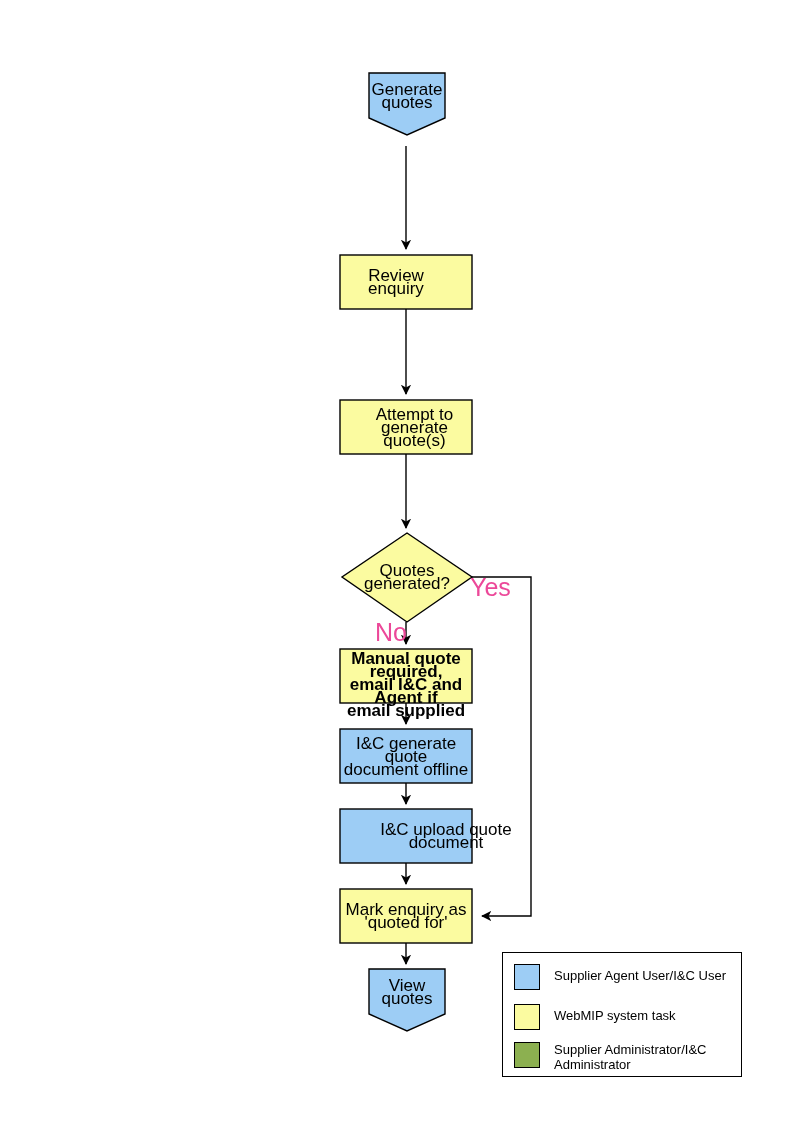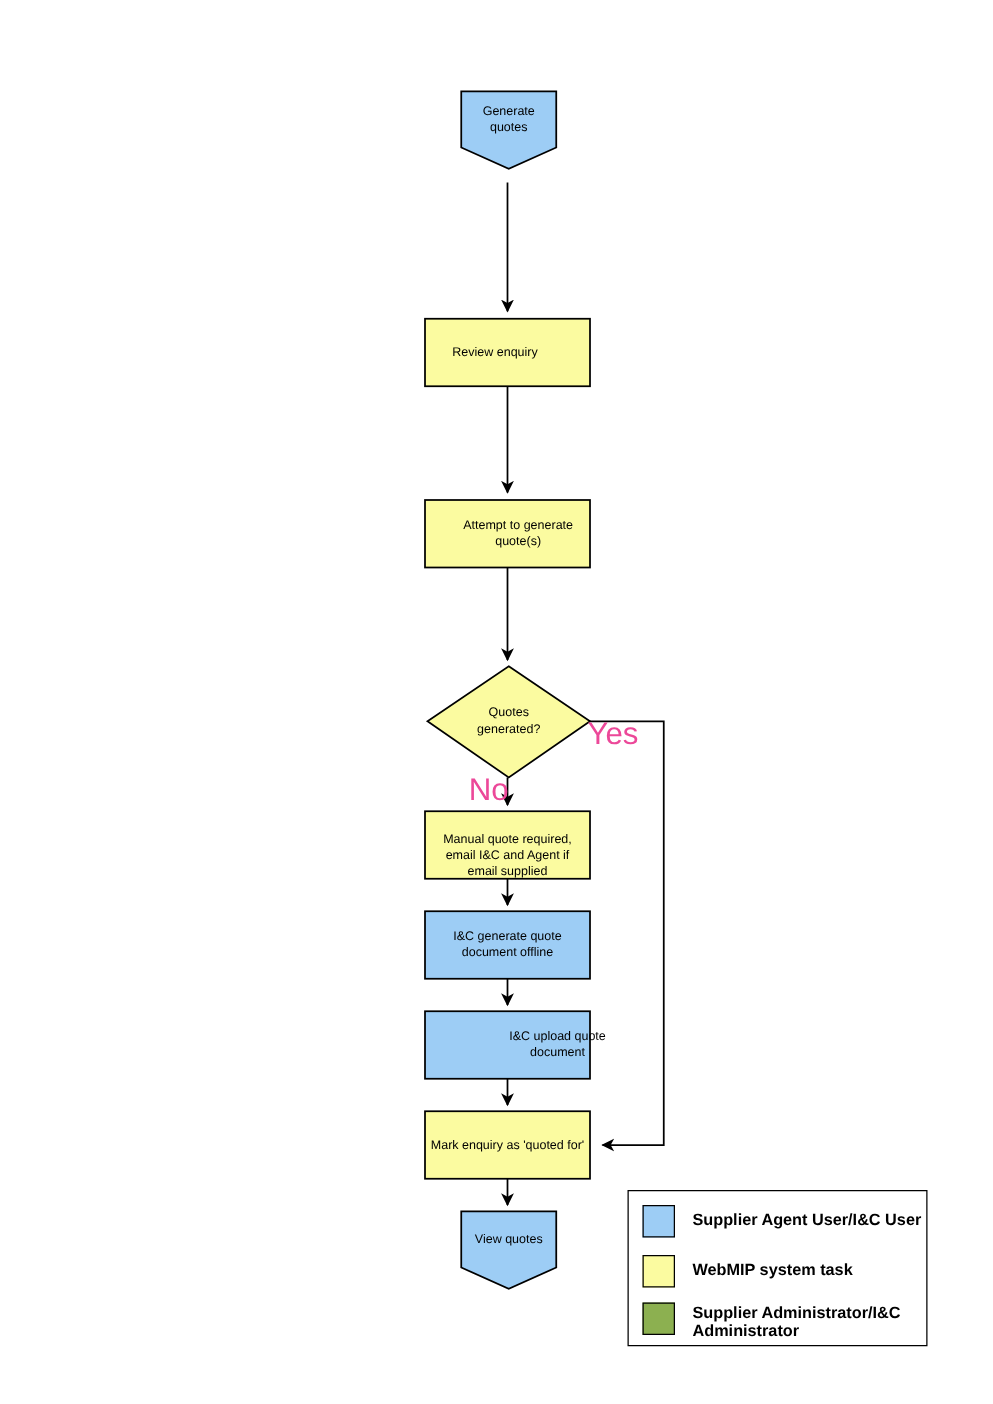--- a/index.html
+++ b/index.html
@@ -22,21 +22,21 @@
     width: 794px;
     height: 1123px;
   }
   .node-label {
     position: absolute;
     display: flex;
     align-items: center;
     justify-content: center;
     text-align: center;
     font-family: "Liberation Sans", sans-serif;
-    font-size: 10px;
+    font-size: 17px;
     line-height: 13px;
     color: #000000;
     pointer-events: none;
     white-space: pre-line;
   }
   .edge-label {
     position: absolute;
     font-family: "Liberation Sans", sans-serif;
     font-size: 25px;
     line-height: 25px;
@@ -44,21 +44,20 @@
   }
   #legend {
     position: absolute;
     left: 502px;
     top: 952px;
     width: 240px;
     height: 125px;
     border: 1px solid #000000;
     box-sizing: border-box;
     background: #ffffff;
-    font-weight: bold;
   }
   .legend-row {
     position: absolute;
     left: 11px;
     display: flex;
     align-items: flex-start;
   }
   .legend-swatch {
     width: 26px;
     height: 26px;
@@ -141,21 +140,21 @@
 quotes</div>
 
 <div class="node-label" style="left:340px; top:255px; width:112px; height:54px;">Review enquiry</div>
 
 <div class="node-label" style="left:340px; top:400px; width:149px; height:54px;">Attempt to generate
 quote(s)</div>
 
 <div class="node-label" style="left:342px; top:551px; width:130px; height:52px;">Quotes
 generated?</div>
 
-<div class="node-label" style="left:340px; top:649px; width:132px; height:70px;">Manual quote required,
+<div class="node-label" style="left:340px; top:649px; width:132px; height:70px;font-weight:bold;">Manual quote required,
 email I&amp;C and Agent if
 email supplied</div>
 
 <div class="node-label" style="left:340px; top:729px; width:132px; height:54px;">I&amp;C generate quote
 document offline</div>
 
 <div class="node-label" style="left:340px; top:809px; width:132px; height:54px;padding-left:40px;">I&amp;C upload quote
 document</div>
 
 <div class="node-label" style="left:338px; top:889px; width:136px; height:54px;">Mark enquiry as 'quoted for'</div>

